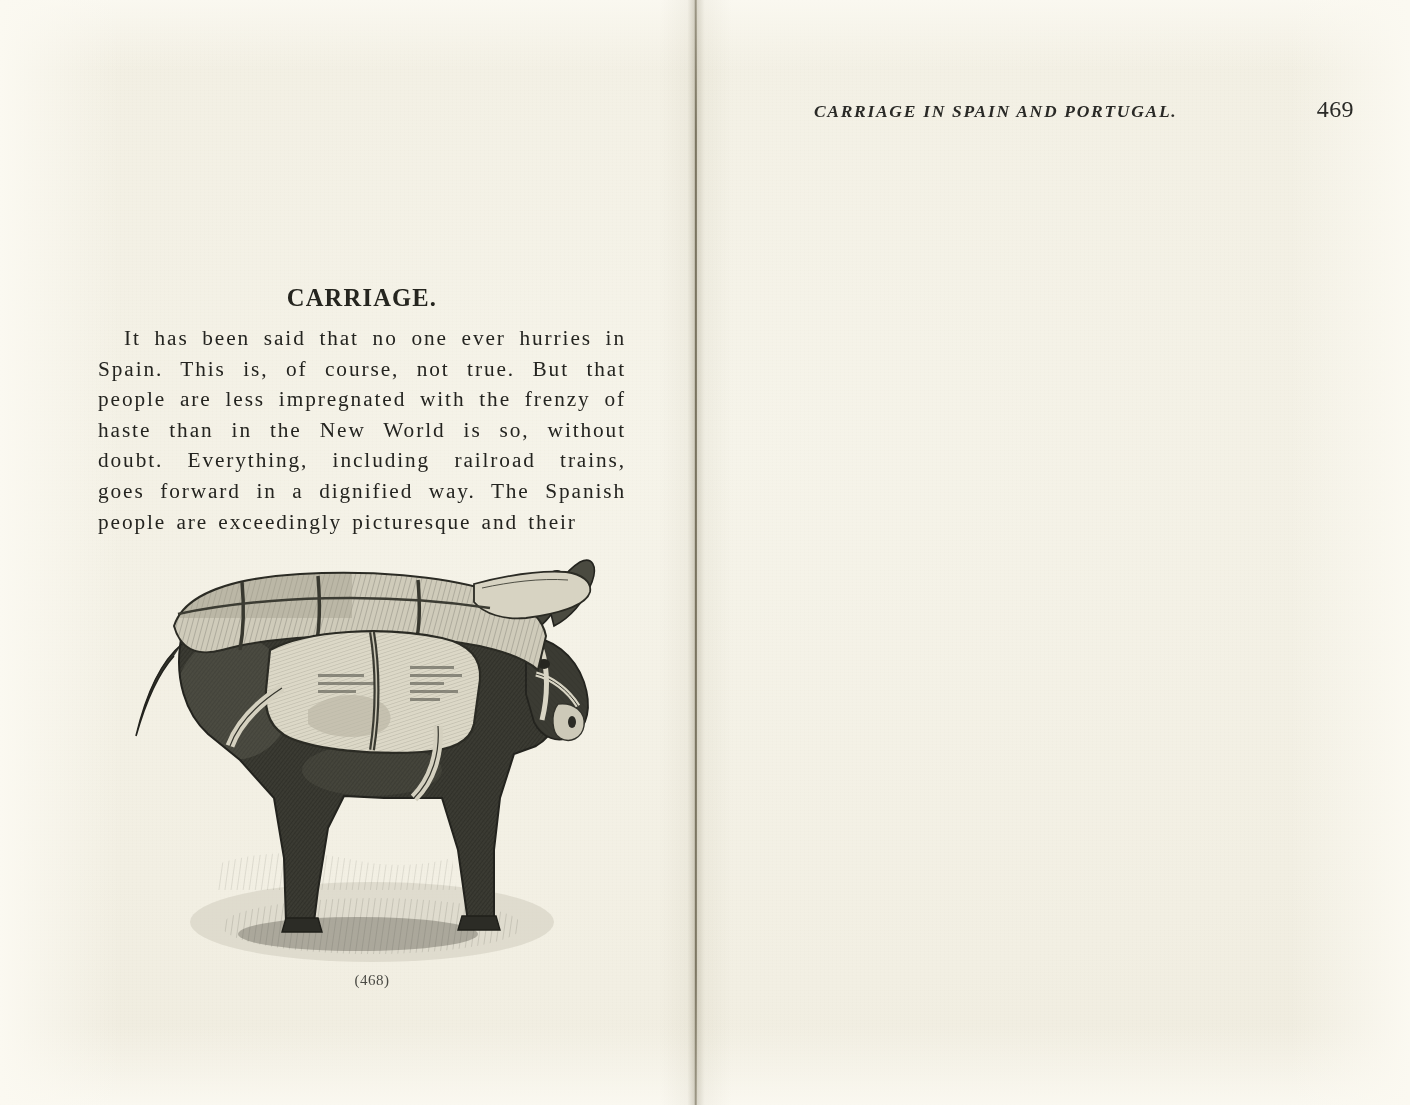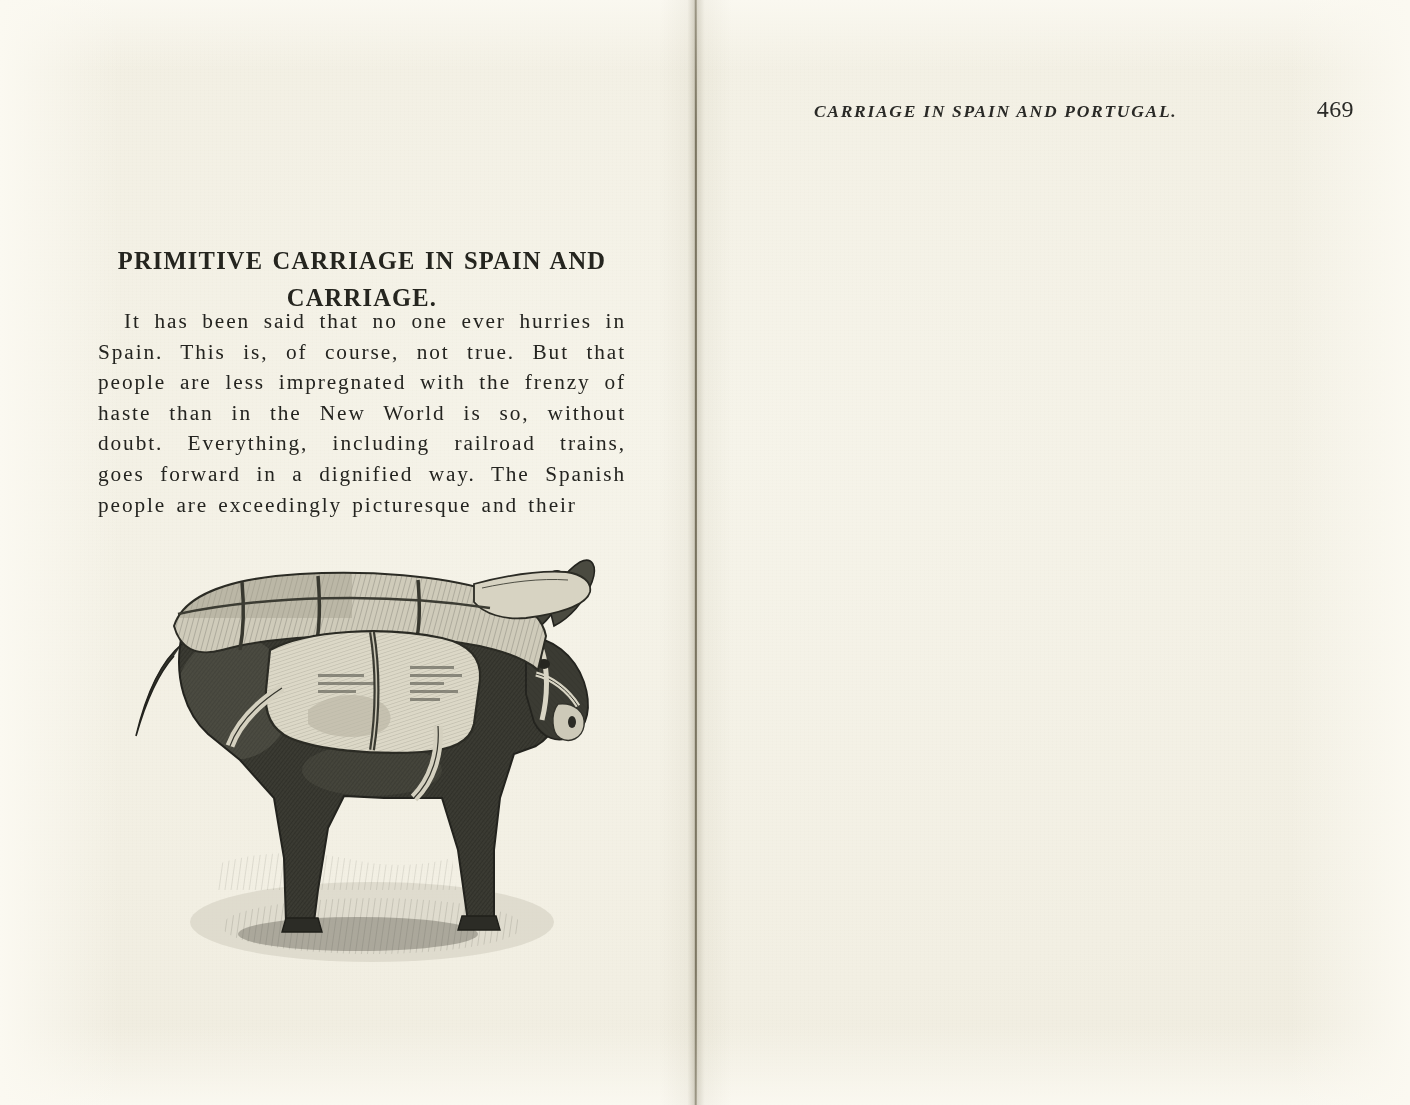--- a/index.html
+++ b/index.html
@@ -145,21 +145,21 @@
 
   p.body {
     margin: 0;
     font-size: 21.3px;
     line-height: 30.6px;
     text-align: justify;
     text-justify: inter-word;
     color: #242420;
     hyphens: none;
   }
-  p.body.indent { text-indent: 26px; }
+  p.body.indent { text-indent: 26px; margin-top: 17px; }
 
   
   .loose  { letter-spacing: 1.9px; word-spacing: 3px; }
 
   
   .cut {
     position: relative;
   }
   .cut-donkey {
     position: absolute;
@@ -189,21 +189,21 @@
   <div class="paper-base"></div>
   <div class="paper-grain"></div>
   <div class="paper-top-edge"></div>
   <div class="paper-bottom-edge"></div>
   <div class="paper-left-edge"></div>
   <div class="paper-right-edge"></div>
 
   <div class="page page-left">
 
     <h1 class="chapter-title">
-      <span>PRIMITIVE CARRIAGE IN SPAIN AND</span><br>
+      <br>
       <span>CARRIAGE.</span>
     </h1>
 
     <div class="col-left">
       <p class="body indent loose">It has been said that no one ever hurries in Spain. This is, of course, not true. But that people are less impregnated with the frenzy of haste than in the New World is so, without doubt. Everything, including railroad trains, goes forward in a dignified way. The Spanish people are exceedingly picturesque and their</p>
     </div>
 
     <div class="cut cut-donkey">
       <svg viewBox="0 0 500 470" xmlns="http://www.w3.org/2000/svg" aria-label="laden donkey engraving">
         <defs>
@@ -334,20 +334,21 @@
         <path d="M160 190 C132 208 116 226 108 248" stroke="#d4d0bf" stroke-width="9" fill="none"></path>
         <path d="M160 190 C132 208 116 226 108 248" stroke="#35352d" stroke-width="1.2" fill="none"></path>
         <path d="M316 228 C318 256 310 282 292 300" stroke="#d4d0bf" stroke-width="9" fill="none"></path>
         <path d="M316 228 C318 256 310 282 292 300" stroke="#35352d" stroke-width="1.2" fill="none"></path>
 
         <path d="M164 420 L196 420 L200 434 L160 434 Z" fill="#2c2c26" stroke="#1f1f1a" stroke-width="1.4"></path>
         <path d="M340 418 L374 418 L378 432 L336 432 Z" fill="#2c2c26" stroke="#1f1f1a" stroke-width="1.4"></path>
       </svg>
     </div>
 
+    <div class="plate-folio">(468)</div>
   </div>
 
   <div class="page page-right">
 
     <div class="running-head">
       <span class="running-head-title">CARRIAGE IN SPAIN AND PORTUGAL.</span>
       <span class="running-head-folio">469</span>
     </div>
 
   </div>

